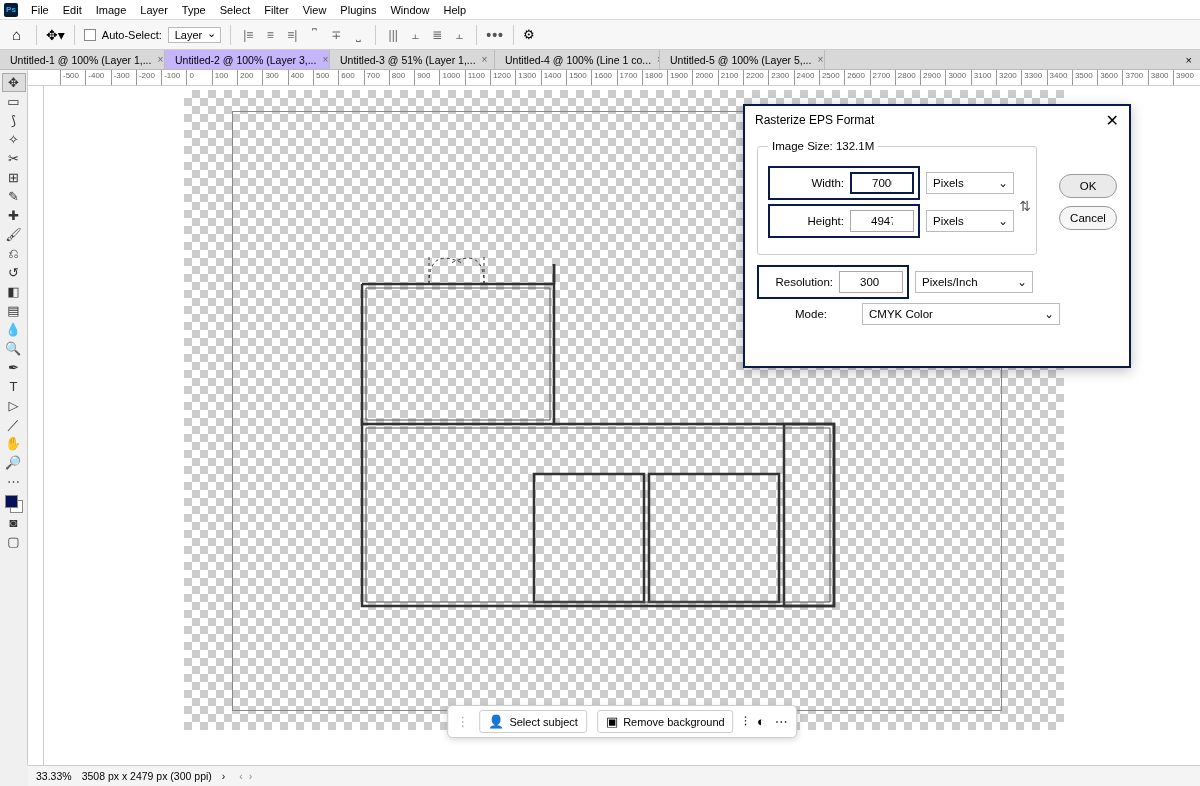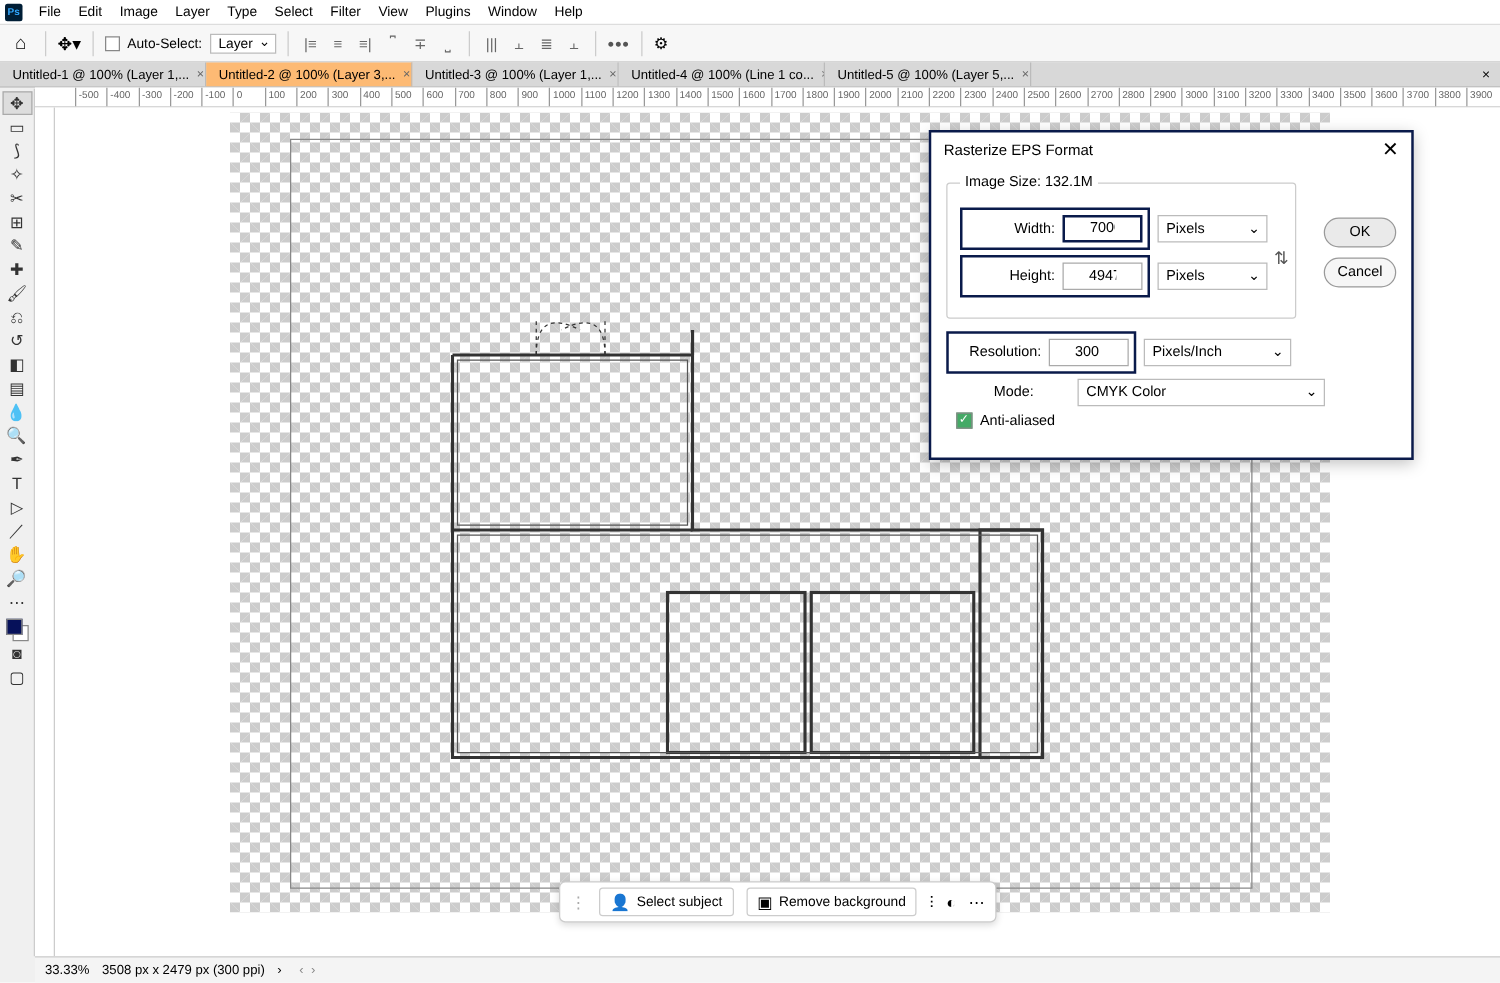--- a/index.html
+++ b/index.html
@@ -19,21 +19,21 @@
 .optbar label { font-size: 11px;}
 .optbar .sel { border: 1px solid #bbb; background: #fff; padding: 1px 18px 1px 6px; font-size: 11px; position:relative;}
 .optbar .sel:after{content:"⌄"; position:absolute; right:4px; top:-1px; font-size:11px;}
 .optbar .albtn { width:16px; height:16px; border: none; background: transparent; font-size: 12px; color:#666;}
 .optbar .dots { font-size: 14px; letter-spacing: 1px; font-weight:bold; color:#555;}
 .optbar .gear { font-size: 13px;}
 
 
 .tabbar { height: 20px; background: #d8d8d8; display: flex; align-items: stretch; border-bottom: 1px solid #bbb;}
 .tabbar .tab { padding: 3px 10px; font-size: 10.5px; background: #d8d8d8; border-right: 1px solid #bbb; display:flex; align-items:center; gap:6px; max-width:165px; white-space:nowrap; overflow:hidden;}
-.tabbar .tab.active { background: #fdba74;}
+.tabbar .tab.active { background: #c4b5fd;}
 .tabbar .tab .x { font-size: 10px; color:#666;}
 .tabbar .closeall { margin-left:auto; padding: 0 8px; font-size: 11px; display:flex; align-items:center;}
 
 
 .toolbox { position: absolute; left: 0; top: 71px; width: 28px; background: #f0f0f0; border-right: 1px solid #ccc; display:flex; flex-direction:column; align-items:center; padding-top:2px; height: 694px;}
 .toolbox .tool { width: 24px; height: 19px; display:flex; align-items:center; justify-content:center; font-size: 13px; color:#333; position:relative;}
 .toolbox .tool.sel { background: #ddd; border:1px solid #aaa;}
 .toolbox .swatch { width:18px; height:18px; position:relative; margin-top:4px;}
 .toolbox .swatch .fg { position:absolute; width:13px; height:13px; background:#06115a; border:1px solid #888; top:0; left:0; z-index:2;}
 .toolbox .swatch .bg { position:absolute; width:13px; height:13px; background:#fff; border:1px solid #888; bottom:0; right:0;}
@@ -139,21 +139,21 @@
 <div class="tabbar">
   <div class="tab">
       <span>Untitled-1 @ 100% (Layer 1,...</span>
       <span class="x">×</span>
     </div>
   <div class="tab active">
       <span>Untitled-2 @ 100% (Layer 3,...</span>
       <span class="x">×</span>
     </div>
   <div class="tab">
-      <span>Untitled-3 @ 100% (Layer 1,...</span>
+      <span>Untitled-3 @ 51% (Layer 1,...</span>
       <span class="x">×</span>
     </div>
   <div class="tab">
       <span>Untitled-4 @ 100% (Line 1 co...</span>
       <span class="x">×</span>
     </div>
   <div class="tab">
       <span>Untitled-5 @ 100% (Layer 5,...</span>
       <span class="x">×</span>
     </div>
@@ -277,22 +277,18 @@
       <span class="hlgroup">
         <label style="width:70px">Resolution:</label>
         <input type="text" value="300" style="">
       </span>
       <span class="unit" style="width:118px">Pixels/Inch</span>
     </div>
     <div class="row" style="margin-left:8px;gap:35px;">
       <label style="width:62px">Mode:</label>
       <span class="unit" style="width:198px">CMYK Color</span>
     </div>
-    <div class="chkrow">
-      <span class="cb"></span>
-      <span>Anti-aliased</span>
-    </div>
     <div class="btns">
       <button class="ok">OK</button>
       <button>Cancel</button>
     </div>
   </div>
 </div>
 
 </body></html>

